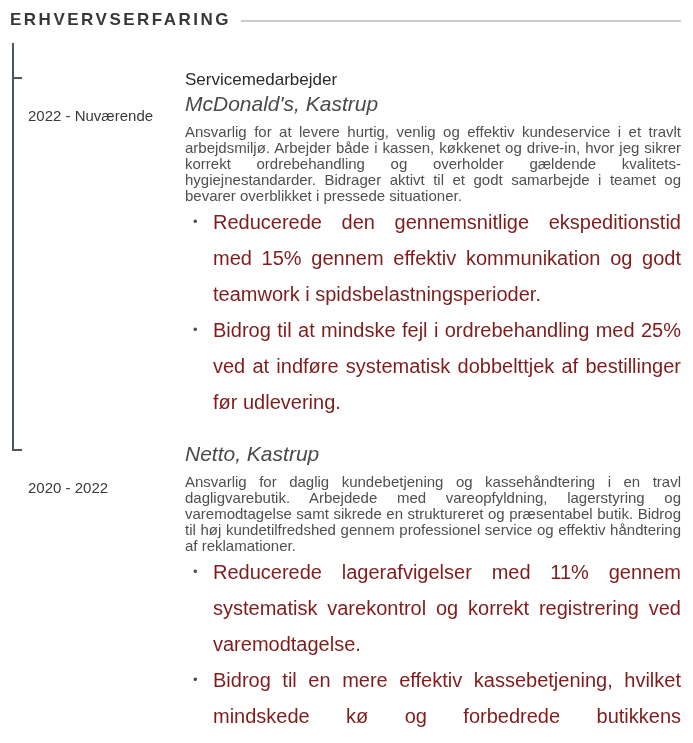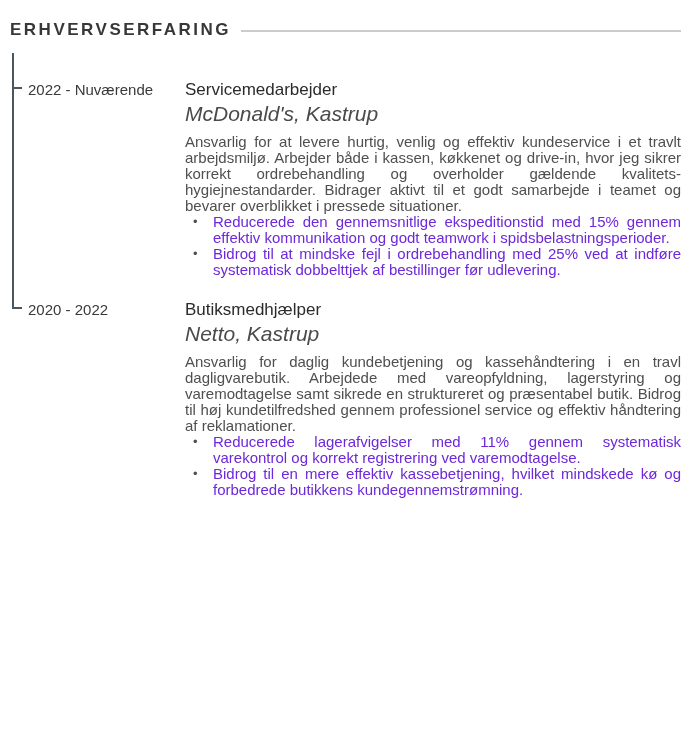--- a/index.html
+++ b/index.html
@@ -7,21 +7,21 @@
   body {
     width: 693px; height: 743px;
     background: #ffffff;
     font-family: "Liberation Sans", sans-serif;
     color: #4a4a4a;
     overflow: hidden;
   }
   .page { width: 693px; height: 743px; padding: 10px 12px 0 10px; }
 
   
-  .section-header { display: flex; align-items: center; gap: 10px; margin-top: 10px; }
+  .section-header { display: flex; align-items: center; gap: 10px; }
   .section-title {
     margin: 0;
     font-size: 17px; font-weight: 700;
     letter-spacing: 2.5px;
     color: #373737;
     white-space: nowrap;
   }
   .section-rule { flex: 1; height: 2px; background: #cccccc; margin-top: 2px; }
 
   
@@ -41,20 +41,21 @@
   .entry:last-child .tl-seg { top: 0; height: 9px; bottom: auto; }
   .tl-tick {
     position: absolute; left: 2px; top: 7px;
     width: 10px; height: 2px; background: #4a5660;
   }
 
   .entry-period {
     padding-top: 1px;
     font-size: 15px;
     color: #3a3a3a;
+    margin-top: 36px;
   }
   .entry-title {
     margin: 0 0 2px 0;
     font-size: 17px; font-weight: 400;
     color: #2b2b2b;
   }
   .entry-org {
     margin: 0 0 8px 0;
     font-style: italic;
     font-size: 21px;
@@ -67,24 +68,24 @@
     text-align: justify;
     color: #4f4f4f;
   }
   .achievements {
     margin: 0; padding: 0;
     list-style: none;
   }
   .achievements li {
     position: relative;
     padding-left: 28px;
-    font-size: 15px;
-    line-height: 16px;
+    font-size: 20px;
+    line-height: 36px;
     text-align: justify;
-    color: #6d28d9;
+    color: #7f1d1d;
   }
   .achievements li::before {
     content: '•';
     position: absolute;
     left: 8px; top: 0;
     font-size: 13px;
     color: #4f4f4f;
   }
 </style>
 </head>
@@ -112,21 +113,20 @@
             <li>Bidrog til at mindske fejl i ordrebehandling med 25% ved at indføre systematisk dobbelttjek af bestillinger før udlevering.</li>
           </ul>
       </div>
     </div>
 
     <div class="entry">
       <div class="tl-seg"></div>
       <div class="tl-tick"></div>
       <div class="entry-period">2020 - 2022</div>
       <div class="entry-body">
-        <h3 class="entry-title">Butiksmedhjælper</h3>
         <p class="entry-org">Netto, Kastrup</p>
         <p class="entry-desc">Ansvarlig for daglig kundebetjening og kassehåndtering i en travl dagligvarebutik. Arbejdede med vareopfyldning, lagerstyring og varemodtagelse samt sikrede en struktureret og præsentabel butik. Bidrog til høj kundetilfredshed gennem professionel service og effektiv håndtering af reklamationer.</p>
         <ul class="achievements">
 
             <li>Reducerede lagerafvigelser med 11% gennem systematisk varekontrol og korrekt registrering ved varemodtagelse.</li>
             <li>Bidrog til en mere effektiv kassebetjening, hvilket mindskede kø og forbedrede butikkens kundegennemstrømning.</li>
           </ul>
       </div>
     </div>
   </div>

